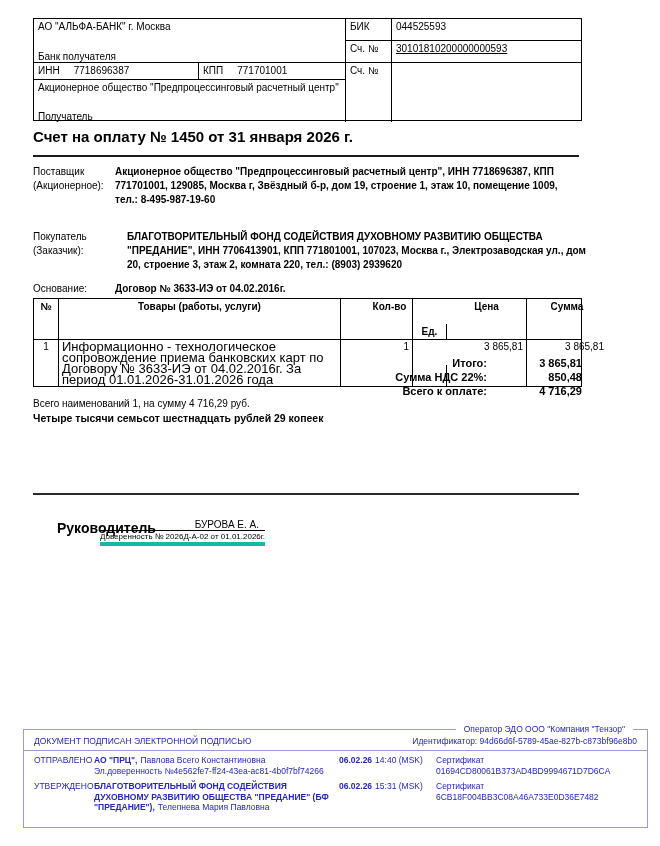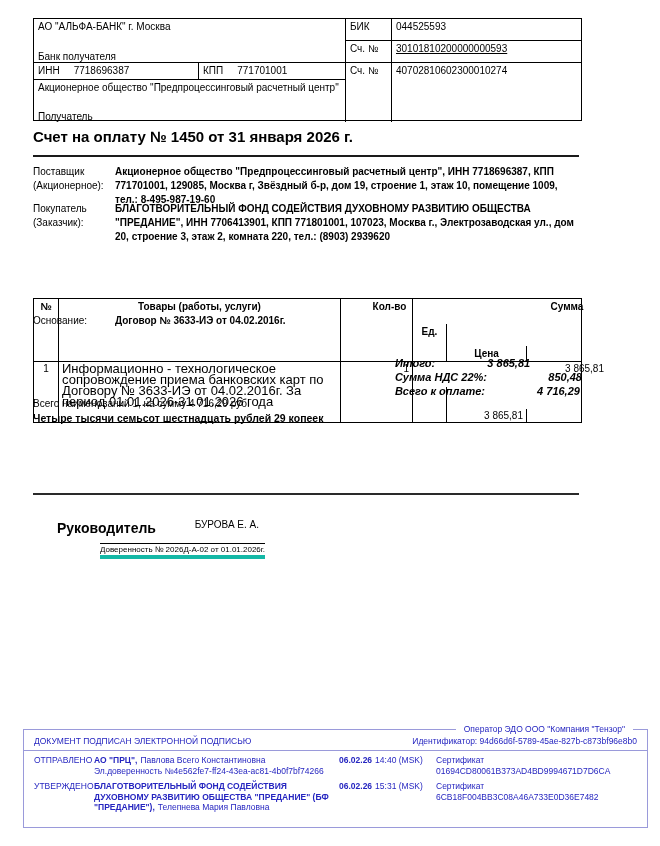--- a/index.html
+++ b/index.html
@@ -24,55 +24,55 @@
 
   
   .doc-title { position:absolute; left:33px; top:128px; font-size:15px; font-weight:bold; }
   .title-rule { position:absolute; left:33px; top:155px; width:546px; height:2px; background:#1a1a1a; }
 
   
   .party { position:absolute; left:33px; font-size:10px; line-height:14px; display:flex; }
   .party-label { width:82px; flex:0 0 82px; }
   .party-value { width:462px; font-weight:bold; }
   .supplier { top:165px; }
-  .buyer    { top:202px; }
-  .basis    { top:282px;margin-top:32px; }
+  .buyer    { top:230px;gap:12px; }
+  .basis    { top:282px; }
 
   
   .items { position:absolute; left:33px; top:298px; width:549px; border:1px solid #000; font-size:10px; }
   .items .hrow { display:flex; font-weight:bold; text-align:center; border-bottom:1px solid #000; }
   .items .hrow > div { padding:2px 2px; border-right:1px solid #000; line-height:11px; }
   .items .drow { display:flex; }
   .items .drow > div { padding:1px 3px; border-right:1px solid #000; }
   .items .last { border-right:none !important; }
   .col-num { width:25px; flex:0 0 25px; }
   .col-desc { width:282px; flex:0 0 282px; }
   .col-qty { width:46px; flex:0 0 46px;margin-left:26px; }
   .col-unit { width:34px; flex:0 0 34px;margin-top:25px; }
-  .col-price { width:80px; flex:0 0 80px;margin-top:47px; }
+  .col-price { width:80px; flex:0 0 80px; }
   .col-sum { width:80px; flex:0 0 80px; }
   .drow .col-num { text-align:center; }
   .drow .col-desc { font-size:13px; line-height:11px; }
   .drow .col-qty, .drow .col-price, .drow .col-sum { text-align:right; }
 
   
   .totals { position:absolute; right:78px; top:356px; font-size:11px; font-weight:bold; line-height:14px; }
-  .totals .trow { display:flex; justify-content:flex-start;font-style:italic; }
+  .totals .trow { display:flex; justify-content:flex-end; }
   .totals .tlabel { text-align:right; }
   .totals .tvalue { width:95px; text-align:right; }
 
   .summary-line { position:absolute; left:33px; top:398px; font-size:10px; }
   .amount-words { position:absolute; left:33px; top:412px; font-size:10.5px; font-weight:bold; }
 
   .bottom-rule { position:absolute; left:33px; top:493px; width:546px; height:2px; background:#2a2a2a; }
 
   
   .sig-role { position:absolute; left:33px; top:520px; font-size:14px; font-weight:bold;padding-left:24px; }
   .sig-block { position:absolute; left:100px; top:519px; width:165px; font-size:10px; }
-  .sig-name { text-align:right; padding-right:6px; border-bottom:1px solid #000; padding-bottom:13px; }
+  .sig-name { text-align:right; padding-right:6px; border-bottom:1px solid #000; padding-bottom:0; }
   .sig-attorney { font-size:8px; text-align:center; border-bottom:4px solid #14b8a6; padding:1px 0 1px 0; }
 
   
   .stamp { position:absolute; left:23px; top:729px; width:625px; height:99px; border:1px solid #9a9ada; color:#2525c0; font-size:8.5px; }
   .stamp-operator { position:absolute; top:-6px; right:14px; background:#fff; padding:0 8px; font-size:8.5px; white-space:nowrap; }
   .stamp-head { display:flex; justify-content:space-between; align-items:center; padding:6px 10px 4px 10px; border-bottom:1px solid #9a9ada; }
   .stamp-row { display:flex; padding:4px 10px 1px 10px; line-height:10.5px; }
   .st-status { width:60px; flex:0 0 60px; }
   .st-org { width:245px; flex:0 0 245px; padding-right:8px; }
   .st-date { width:97px; flex:0 0 97px; }
@@ -94,21 +94,20 @@
     <div class="bt-cell c-bik-v">044525593</div>
     <div class="bt-cell c-corr-l">Сч. №</div>
     <div class="bt-cell c-corr-v">30101810200000000593</div>
     <div class="bt-cell c-inn">
       <span>ИНН</span><span class="lbl-gap"></span><span>7718696387</span>
     </div>
     <div class="bt-cell c-kpp">
       <span>КПП</span><span class="lbl-gap"></span><span>771701001</span>
     </div>
     <div class="bt-cell c-acc-l">Сч. №</div>
-    <div class="bt-cell c-acc-v">40702810602300010274</div>
     <div class="bt-cell c-recv">
       <div>Акционерное общество "Предпроцессинговый расчетный центр"</div>
       <div class="small-label">Получатель</div>
     </div>
   </div>
 
   <div class="doc-title">Счет на оплату № 1450 от 31 января 2026 г.</div>
   <div class="title-rule"></div>
 
   <div class="party supplier">

